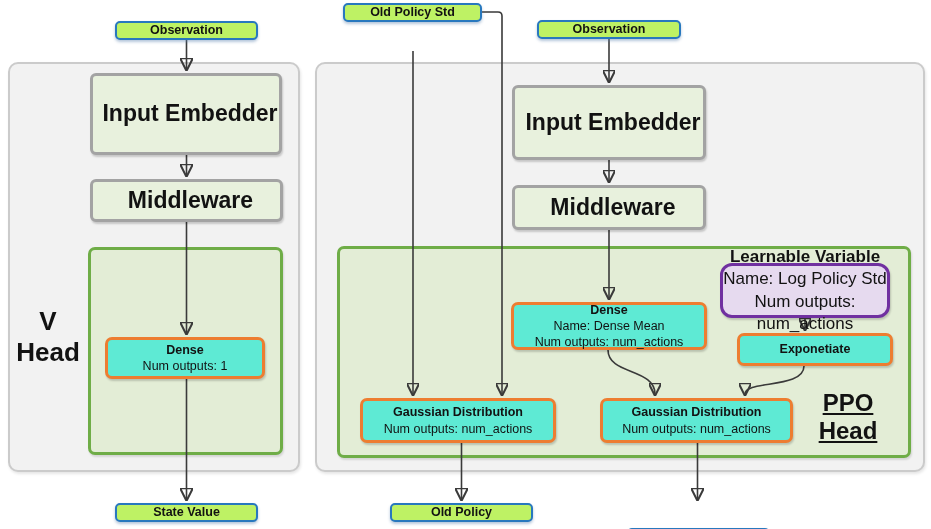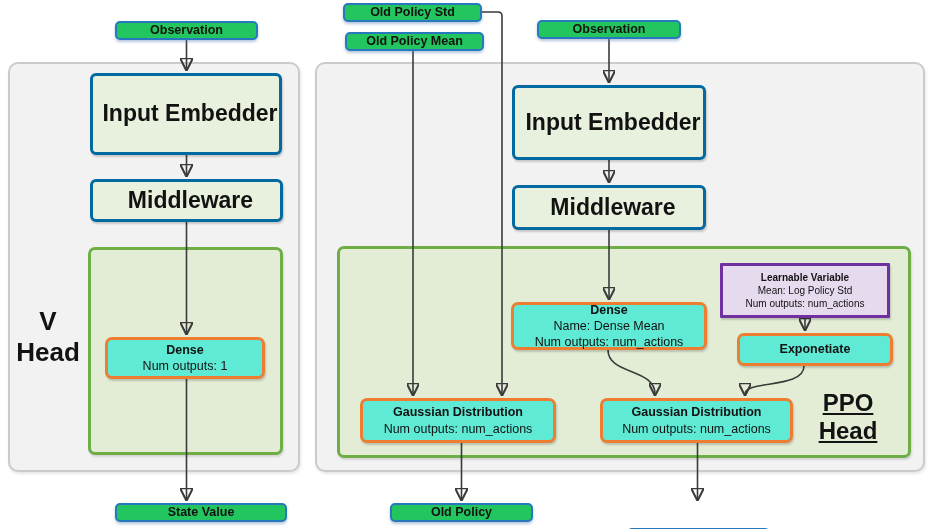--- a/index.html
+++ b/index.html
@@ -16,36 +16,36 @@
     position:absolute; background:#E3EDD6; border:3px solid #6FAD47;
     border-radius:7px; box-sizing:border-box;
     box-shadow:1px 2px 2px rgba(0,0,0,0.12);
   }
   .node {
     position:absolute; display:flex; flex-direction:column; align-items:center;
     justify-content:center; text-align:center; box-sizing:border-box; z-index:3;
     line-height:1.3;
   }
   .blue {
-    background:#22c55e; border:2.5px solid #2878BE; border-radius:5px;
+    background:#bef264; border:2.5px solid #2878BE; border-radius:5px;
     font-weight:bold; font-size:12.5px;
     box-shadow:0 2px 3px rgba(90,130,175,0.45);
   }
   .green {
-    background:#E8F1DD; border:3px solid #0369a1; border-radius:6px;
+    background:#E8F1DD; border:3px solid #a3a3a3; border-radius:6px;
     font-weight:bold; box-shadow:1px 2px 2px rgba(0,0,0,0.18);padding-left:8px;
   }
   .green.big { font-size:23px; }
   .orange {
     background:#5eead4; border:3px solid #ED7D31; border-radius:7px;
     font-size:12.5px; box-shadow:1px 2px 2px rgba(0,0,0,0.18);
   }
   .purple {
-    background:#E6DAEF; border:3px solid #7030A0; border-radius:1px;
-    font-size:10px; box-shadow:1px 2px 2px rgba(0,0,0,0.18);
+    background:#E6DAEF; border:3px solid #7030A0; border-radius:12px;
+    font-size:17px; box-shadow:1px 2px 2px rgba(0,0,0,0.18);
   }
   .title { font-weight:bold; }
   .head-label {
     position:absolute; font-weight:bold; text-align:center; line-height:1.18;
     color:#121212; z-index:3;
   }
   #edges { position:absolute; left:0; top:0; z-index:2; }
   #edges path { stroke:#3a3a3a; stroke-width:1.6; fill:none; }
 </style>
 </head>
@@ -97,31 +97,28 @@
   <div class="node orange" style="left:105px; top:337px; width:160px; height:42px;">
     <span class="title">Dense</span>
     <span>Num outputs: 1</span>
   </div>
 
   <div class="head-label" style="left:8px; top:306px; width:80px; font-size:26px;">
     <div>V</div>
     <div>Head</div>
   </div>
 
-  <div class="node blue" style="left:115px; top:503px; width:172px; height:19px;">
+  <div class="node blue" style="left:115px; top:503px; width:143px; height:19px;">
     <span>State Value</span>
   </div>
 
   <div class="node blue" style="left:343px; top:3px; width:139px; height:19px;">
     <span>Old Policy Std</span>
   </div>
 
-  <div class="node blue" style="left:345px; top:32px; width:139px; height:19px;">
-    <span>Old Policy Mean</span>
-  </div>
 
   <div class="node blue" style="left:537px; top:20px; width:144px; height:19px;">
     <span>Observation</span>
   </div>
 
   <div class="node green big" style="left:512px; top:85px; width:194px; height:75px;">
     <span>Input Embedder</span>
   </div>
 
   <div class="node green big" style="left:512px; top:185px; width:194px; height:45px;">
@@ -129,21 +126,21 @@
   </div>
 
   <div class="node orange" style="left:511px; top:302px; width:196px; height:48px;">
     <span class="title">Dense</span>
     <span>Name: Dense Mean</span>
     <span>Num outputs: num_actions</span>
   </div>
 
   <div class="node purple" style="left:720px; top:263px; width:170px; height:55px;">
     <span class="title">Learnable Variable</span>
-    <span>Mean: Log Policy Std</span>
+    <span>Name: Log Policy Std</span>
     <span>Num outputs: num_actions</span>
   </div>
 
   <div class="node orange" style="left:737px; top:333px; width:156px; height:33px;">
     <span class="title">Exponetiate</span>
   </div>
 
   <div class="node orange" style="left:360px; top:398px; width:196px; height:45px;">
     <span class="title">Gaussian Distribution</span>
     <span>Num outputs: num_actions</span>

